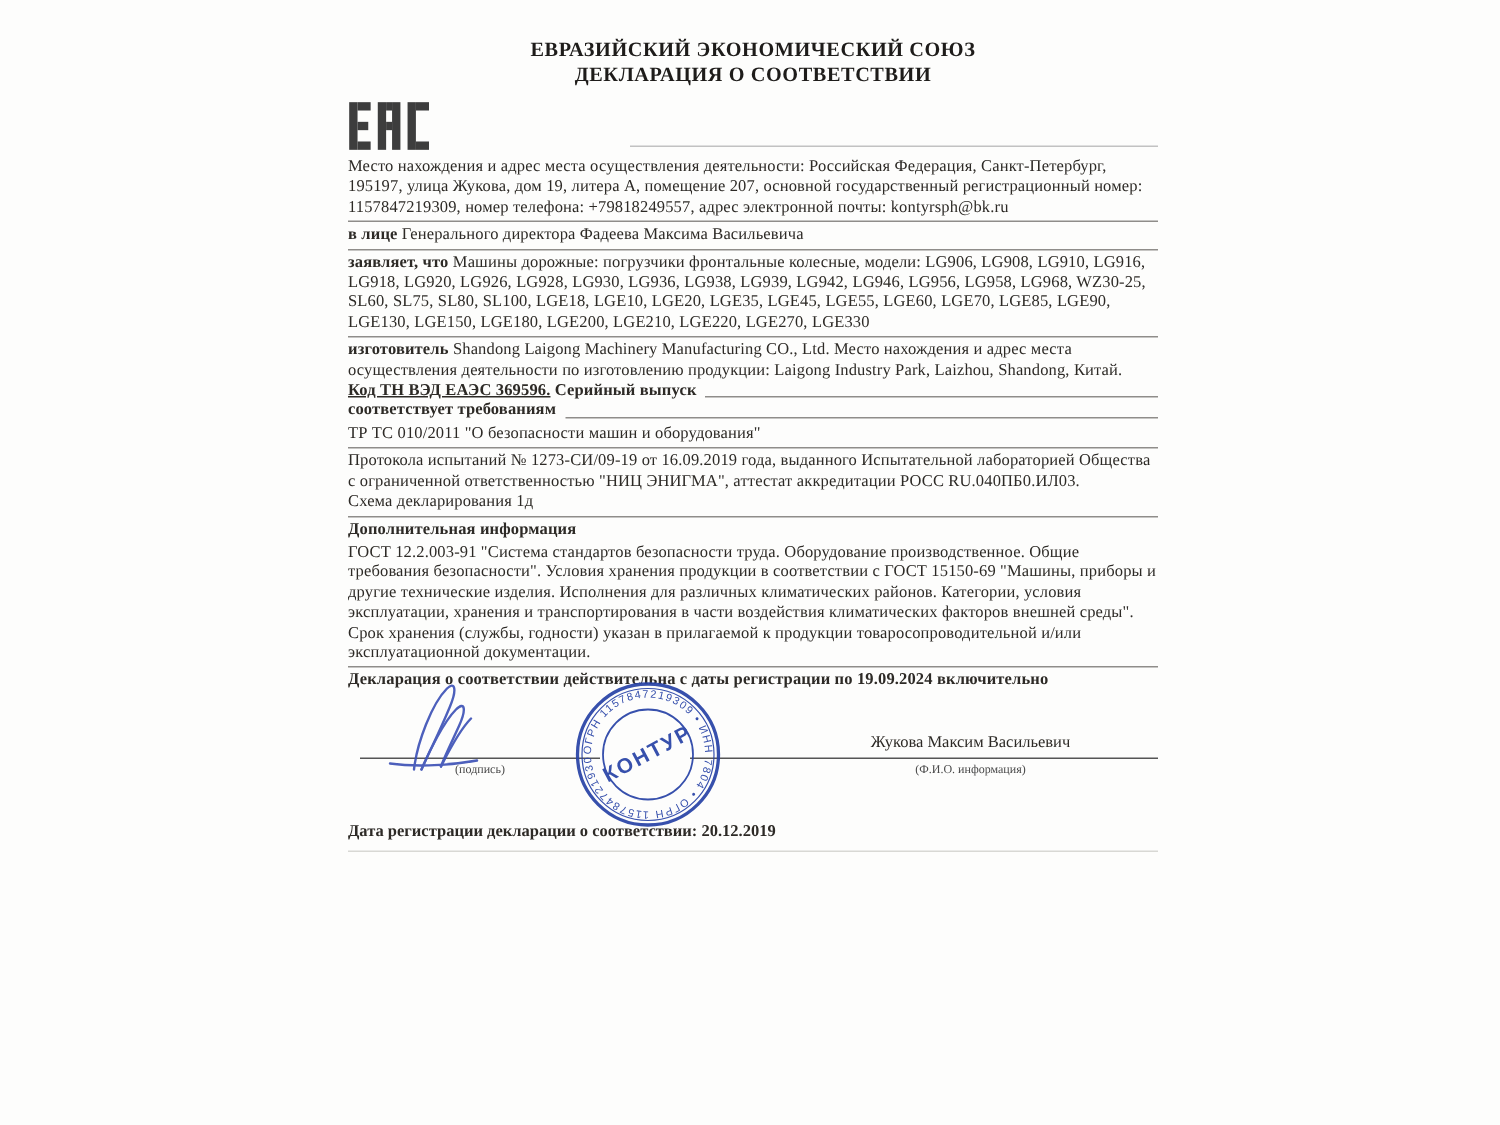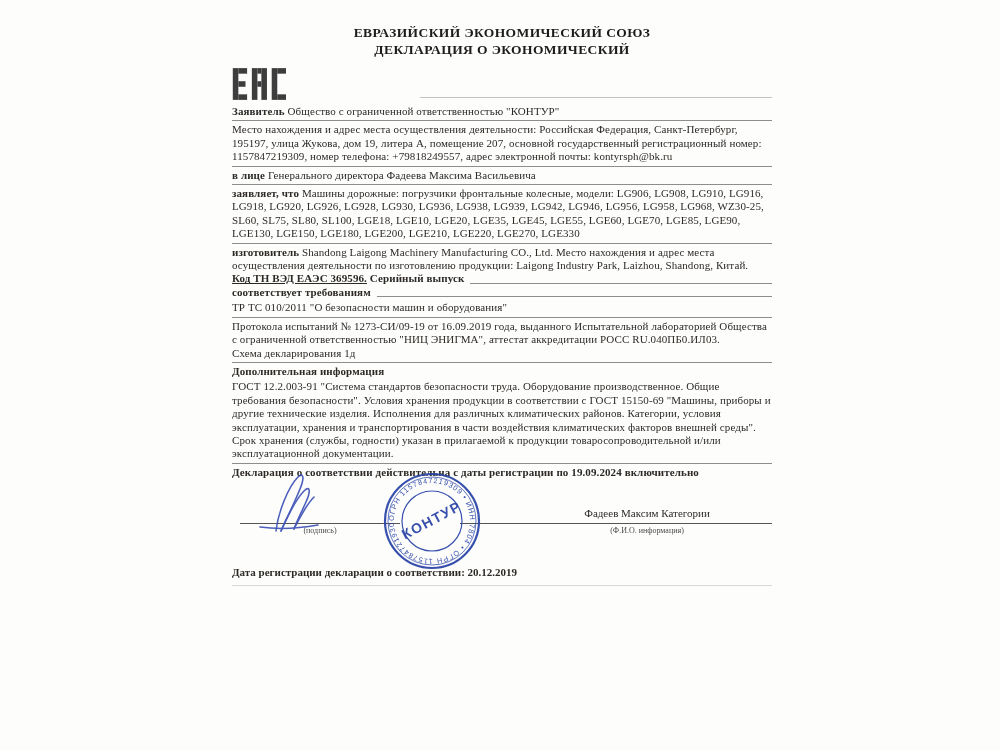--- a/index.html
+++ b/index.html
@@ -26,45 +26,41 @@
   .reg{font-size:11px;line-height:14px;font-weight:bold;margin-top:8px;}
   .endrule{margin-top:6px;border-bottom:1px solid #d8d8d4;} .gap2{margin-top:2px;}
 </style>
 </head>
 <body>
 
 <div id="canvas">
   <div id="sheet">
 
     <div class="title">ЕВРАЗИЙСКИЙ ЭКОНОМИЧЕСКИЙ СОЮЗ</div>
-    <div class="title">ДЕКЛАРАЦИЯ О ЭКОНОМИЧЕСКИЙ</div>
+    <div class="title">ДЕКЛАРАЦИЯ О СООТВЕТСТВИИ</div>
 
     <div class="eac-row">
       <svg width="54" height="42" viewBox="0 0 68 42">
         <g fill="#3d3d3d">
           <rect x="1" y="1" width="7" height="40"></rect>
             <rect x="8" y="1" width="11" height="7"></rect>
           <rect x="8" y="17.5" width="9" height="7"></rect>
             <rect x="8" y="34" width="11" height="7"></rect>
           <rect x="25" y="1" width="7" height="40"></rect>
             <rect x="37" y="1" width="7" height="40"></rect>
           <rect x="32" y="1" width="5" height="7"></rect>
             <rect x="32" y="17.5" width="5" height="7"></rect>
           <rect x="50" y="1" width="7" height="40"></rect>
             <rect x="57" y="1" width="11" height="7"></rect>
           <rect x="57" y="34" width="11" height="7"></rect>
         </g>
       </svg>
       <div class="toprule"></div>
     </div>
 
-    <div class="row rule-below">
-      <span class="b">Заявитель</span>
-      <span>Общество с ограниченной ответственностью "КОНТУР"</span>
-    </div>
 
     <div class="row rule-below">Место нахождения и адрес места осуществления деятельности: Российская Федерация, Санкт-Петербург, 195197, улица Жукова, дом 19, литера А, помещение 207, основной государственный регистрационный номер: 1157847219309, номер телефона: +79818249557, адрес электронной почты: kontyrsph@bk.ru</div>
 
     <div class="row rule-below">
       <span class="b">в лице</span>
       <span>Генерального директора Фадеева Максима Васильевича</span>
     </div>
 
     <div class="row rule-below">
       <span class="b">заявляет, что</span>
@@ -119,21 +115,21 @@
           <circle cx="52" cy="54" r="47" stroke-width="2.2"></circle>
           <circle cx="52" cy="54" r="44" stroke-width="0.8"></circle>
           <circle cx="52" cy="54" r="30" stroke-width="1.2"></circle>
         </g>
         <text font-size="7.2" fill="#2742a6" font-family="Liberation Sans, sans-serif" letter-spacing="1">
           <textPath href="#ringTop">ОГРН 1157847219309 • ИНН 7804 • ОГРН 1157847219309 •</textPath>
         </text>
         <text x="52" y="58" transform="rotate(-28 52 54)" text-anchor="middle" font-size="14" font-weight="bold" fill="#2742a6" letter-spacing="1.5" font-family="Liberation Sans, sans-serif">КОНТУР</text>
       </svg>
 
-      <div class="sig-name">Фадеев Максим Категории</div>
+      <div class="sig-name">Жукова Максим Васильевич</div>
       <div class="sig-line-right"></div>
       <div class="sig-cap-right">(Ф.И.О. информация)</div>
     </div>
 
     <div class="reg">
       <span>Дата регистрации декларации о соответствии:</span>
       <span>20.12.2019</span>
     </div>
 
     <div class="endrule"></div>

